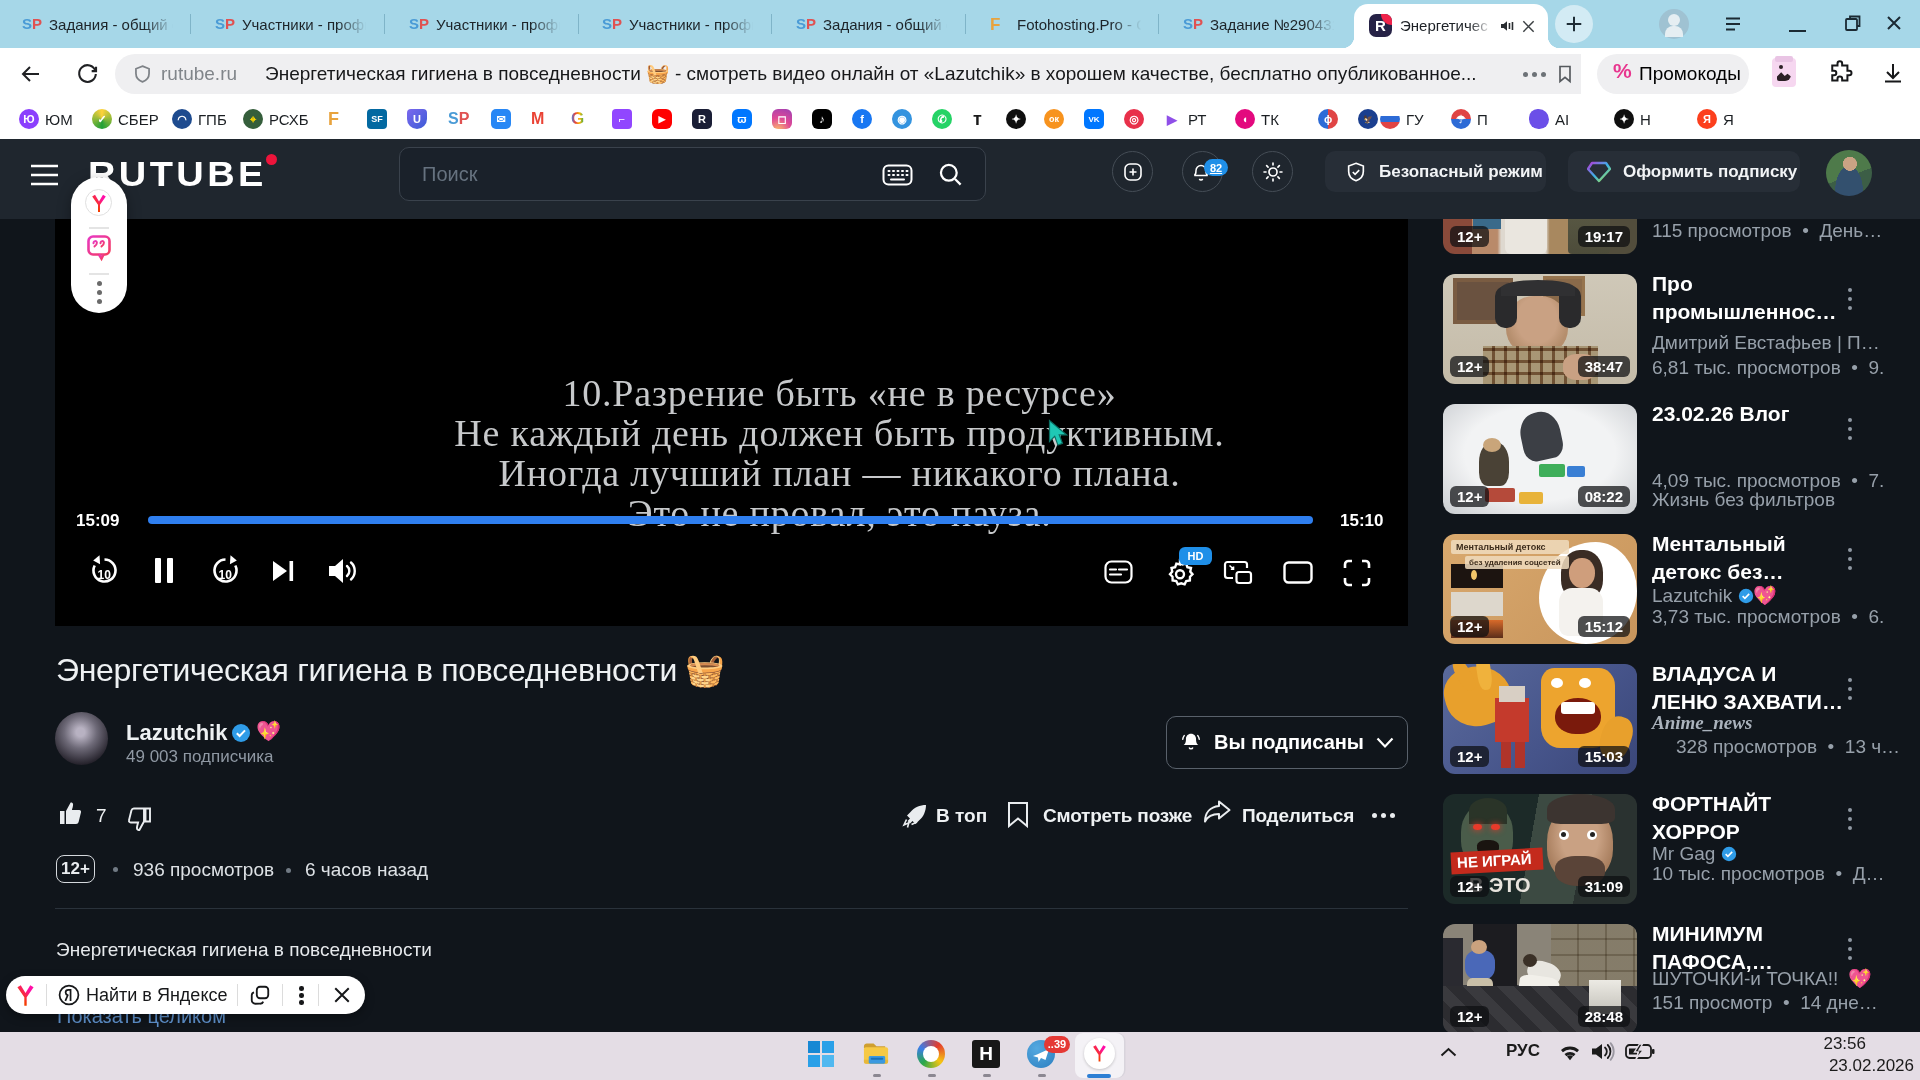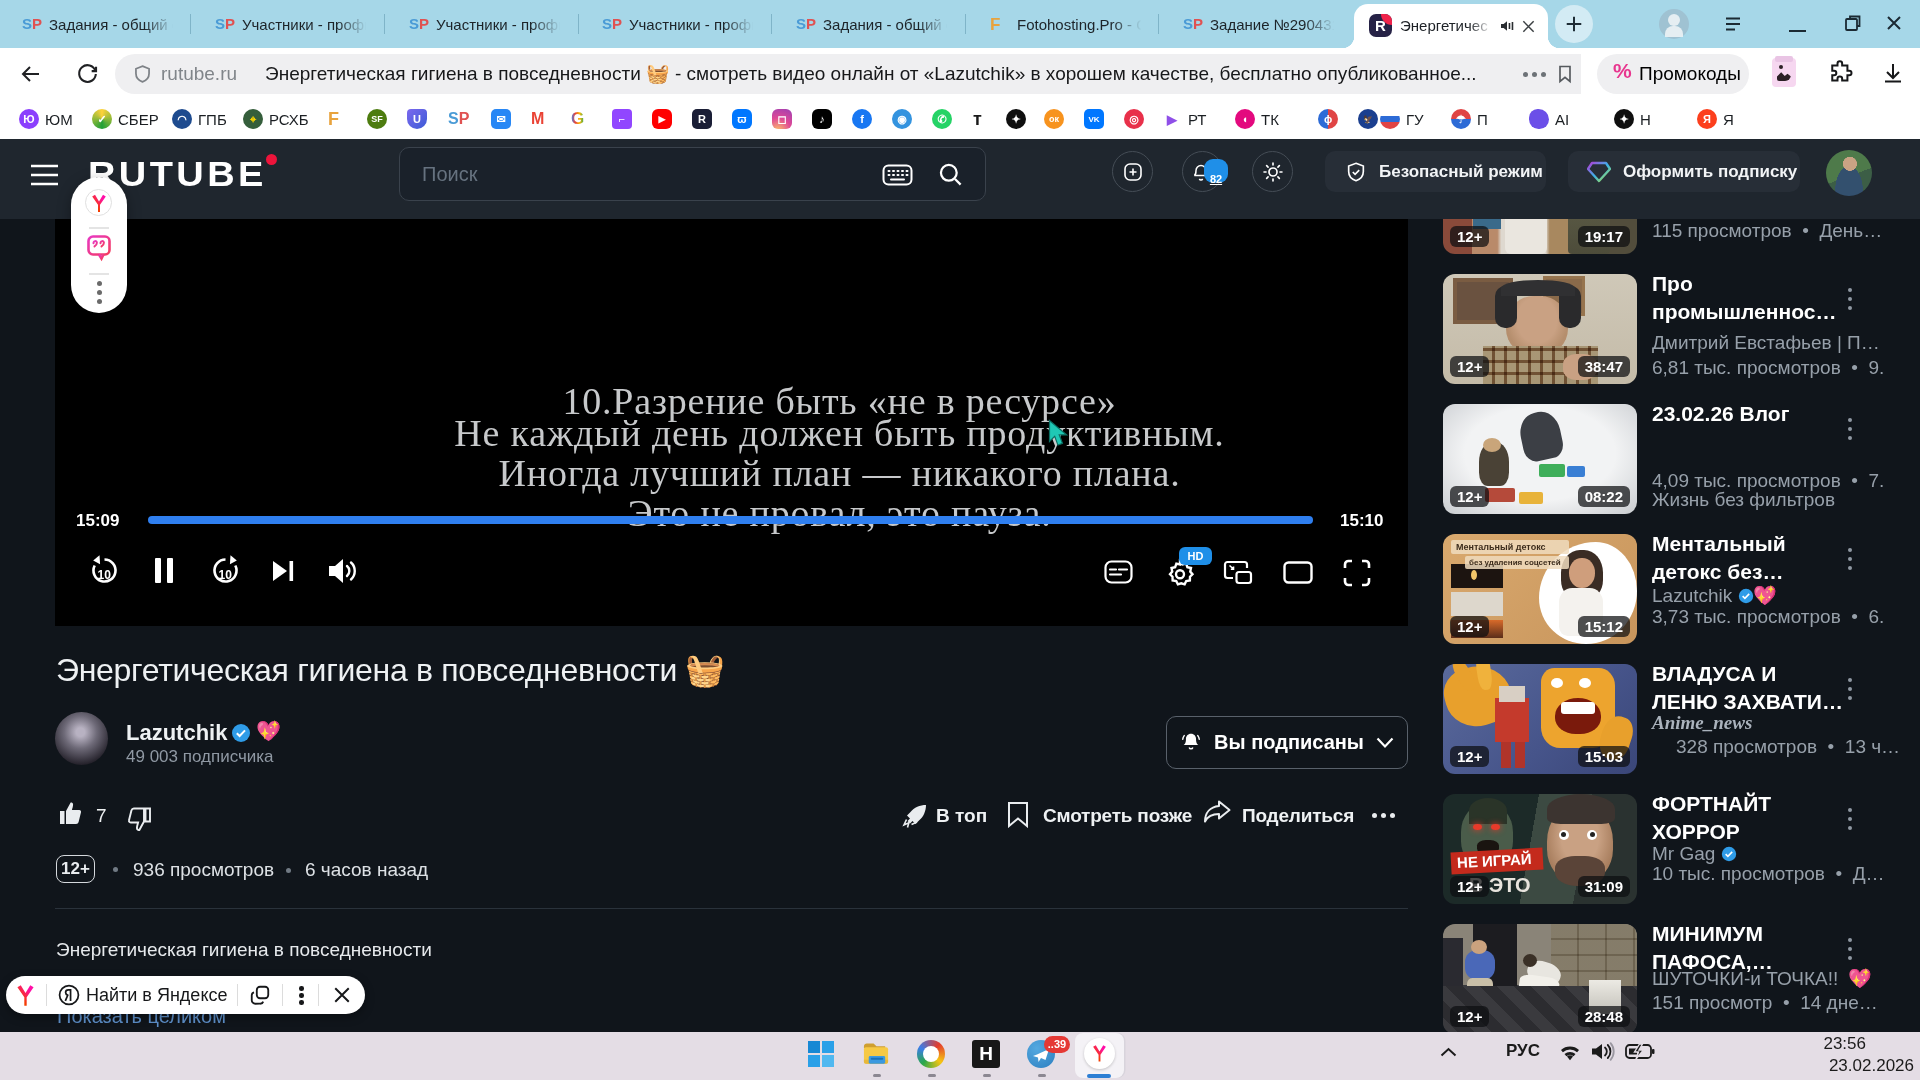--- a/index.html
+++ b/index.html
@@ -174,21 +174,21 @@
 
 <div id="bookbar">
   <div class="bm" style="left:19px;"><span class="bmi" style="background:#8b3ffd;">Ю</span>ЮМ</div>
   <div class="bm" style="left:92px;"><span class="bmi" style="background:conic-gradient(from 180deg,#21a038,#ffd23b,#21a038);color:#fff;">✓</span>СБЕР</div>
   <div class="bm" style="left:172px;"><span class="bmi" style="background:#1e4b8f;">◠</span>ГПБ</div>
   <div class="bm" style="left:243px;"><span class="bmi" style="background:#355e3b;color:#ffd700;">⌖</span>РСХБ</div>
   <div class="bm" style="left:328px;">
         <span style="color:#e8a33d;font-weight:800;font-size:18px;">F</span>
       </div>
   <div class="bm" style="left:367px;">
-        <span class="bmi" style="background:#4d7c0f;border-radius:10px;font-size:9px;">SF</span>
+        <span class="bmi" style="background:#0369a1;border-radius:4px;font-size:9px;">SF</span>
       </div>
   <div class="bm" style="left:407px;">
         <span class="bmi" style="background:linear-gradient(135deg,#7b68ee,#3b5bd6);border-radius:4px 4px 50% 50%;">U</span>
       </div>
   <div class="bm" style="left:448px;">
         <span class="sp-fav" style="font-size:16px;"><span class="s">S</span><span class="p">P</span></span>
       </div>
   <div class="bm" style="left:491px;">
         <span class="bmi" style="background:#2787f5;border-radius:5px;">✉</span>
       </div>
@@ -248,21 +248,21 @@
   <div class="bm" style="left:1358px;"><span class="bmi" style="background:#1b3f8f;font-size:8px;">🦅</span><span class="bmi" style="background:linear-gradient(180deg,#fff 33%,#2d6bd6 33%,#2d6bd6 66%,#e04444 66%);margin-left:-4px;"></span>ГУ</div>
   <div class="bm" style="left:1451px;"><span class="bmi" style="background:linear-gradient(180deg,#e04444 50%,#2d6bd6 50%);">☂</span>П</div>
   <div class="bm" style="left:1529px;"><span class="bmi" style="background:#6b4fe8;border-radius:45% 55% 50% 50%;"> </span>AI</div>
   <div class="bm" style="left:1614px;"><span class="bmi" style="background:#0f0f0f;">✦</span>Н</div>
   <div class="bm" style="left:1697px;"><span class="bmi" style="background:#fc3f1d;">Я</span>Я</div>
 </div>
 
 <div id="page">
 
   <div id="player">
-    <div class="sub" style="top:155px;margin-top:8px;">10.Разрение быть «не в ресурсе»</div>
+    <div class="sub" style="top:155px;">10.Разрение быть «не в ресурсе»</div>
     <div class="sub" style="top:195px;">Не каждый день должен быть продуктивным.</div>
     <div class="sub" style="top:275px;">Это не провал, это пауза.</div>
     <div class="sub" style="top:235px;">Иногда лучший план — никакого плана.</div>
     <span class="ptime" style="left:21px;top:292px;">15:09</span>
     <div id="pbar"></div>
     <span class="ptime" style="left:1285px;top:292px;">15:10</span>
 
     <svg class="abs" style="left:33px;top:335px;" width="33" height="33" viewBox="0 0 33 33" fill="none">
           <path d="M16.5 5.5a11 11 0 1 1-9.8 6" stroke="#fff" stroke-width="2.6"></path>
           <path d="M11.5 1.2L5.2 6.4l6.9 3.8z" fill="#fff"></path>
@@ -520,21 +520,21 @@
     </div>
     <div class="hbtn" style="left:1112px;"></div>
     <svg class="abs" style="left:1124px;top:24px;" width="18" height="18" viewBox="0 0 18 18" stroke="#fff" stroke-width="1.6" fill="none">
         <rect x="1" y="1" width="16" height="16" rx="5"></rect>
         <path d="M9 5.5v7M5.5 9h7"></path>
       </svg>
     <div class="hbtn" style="left:1182px;"></div>
     <svg class="abs" style="left:1191px;top:24px;" width="20" height="20" viewBox="0 0 24 24" stroke="#fff" stroke-width="1.8" fill="none">
         <path d="M12 3a6 6 0 0 1 6 6c0 5 2 6 2 6H4s2-1 2-6a6 6 0 0 1 6-6zM10 19a2.2 2.2 0 0 0 4 0"></path>
       </svg>
-    <div class="abs" style="left:1204px;top:20px;min-width:24px;height:17px;background:#1f8fe8;border-radius:9px;color:#fff;font-size:11px;font-weight:700;text-align:center;line-height:17px;padding:12px 3px;text-decoration:underline;">82</div>
+    <div class="abs" style="left:1204px;top:20px;min-width:24px;height:17px;background:#1f8fe8;border-radius:9px;color:#fff;font-size:11px;font-weight:700;text-align:center;line-height:17px;padding:1px 3px;text-decoration:underline;">82</div>
     <div class="hbtn" style="left:1252px;"></div>
     <svg class="abs" style="left:1262px;top:22px;" width="22" height="22" viewBox="0 0 24 24" stroke="#fff" stroke-width="1.8" fill="none" stroke-linecap="round">
         <circle cx="12" cy="12" r="4.4"></circle>
         <path d="M12 2.2v2.2M12 19.6v2.2M2.2 12h2.2M19.6 12h2.2M5.1 5.1l1.5 1.5M17.4 17.4l1.5 1.5M18.9 5.1l-1.5 1.5M6.6 17.4l-1.5 1.5"></path>
       </svg>
     <div class="hpill" style="left:1325px;width:221px;">
       <svg style="margin:0 12px 0 20px;" width="22" height="24" viewBox="0 0 24 24" stroke="#fff" stroke-width="1.8" fill="none">
           <path d="M12 2.5l8 3v6c0 5-3.4 8.5-8 10-4.6-1.5-8-5-8-10v-6l8-3z"></path>
           <path d="M8.5 12l2.5 2.5 4.5-4.5"></path>
         </svg>

